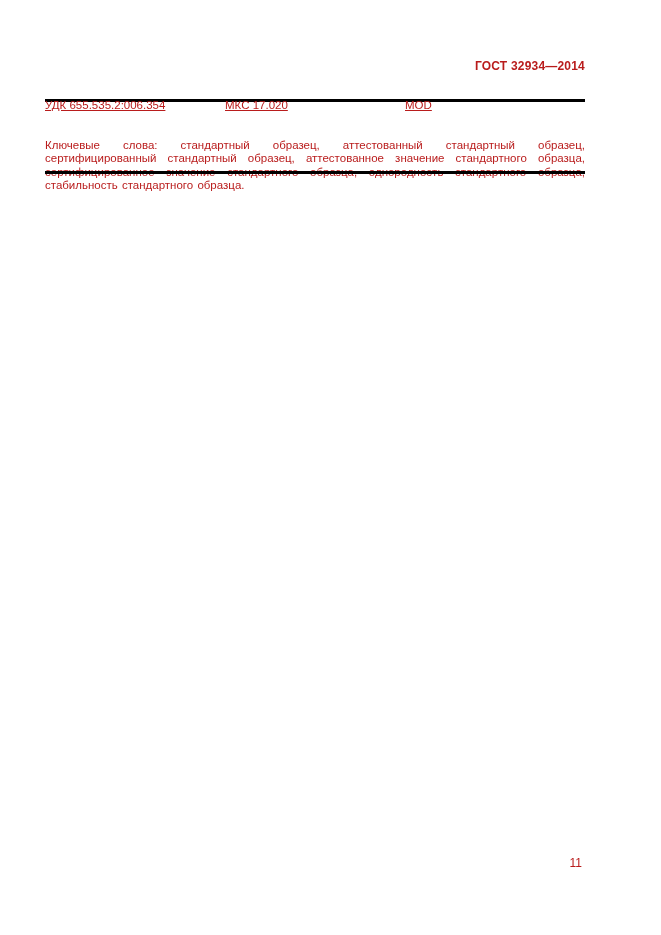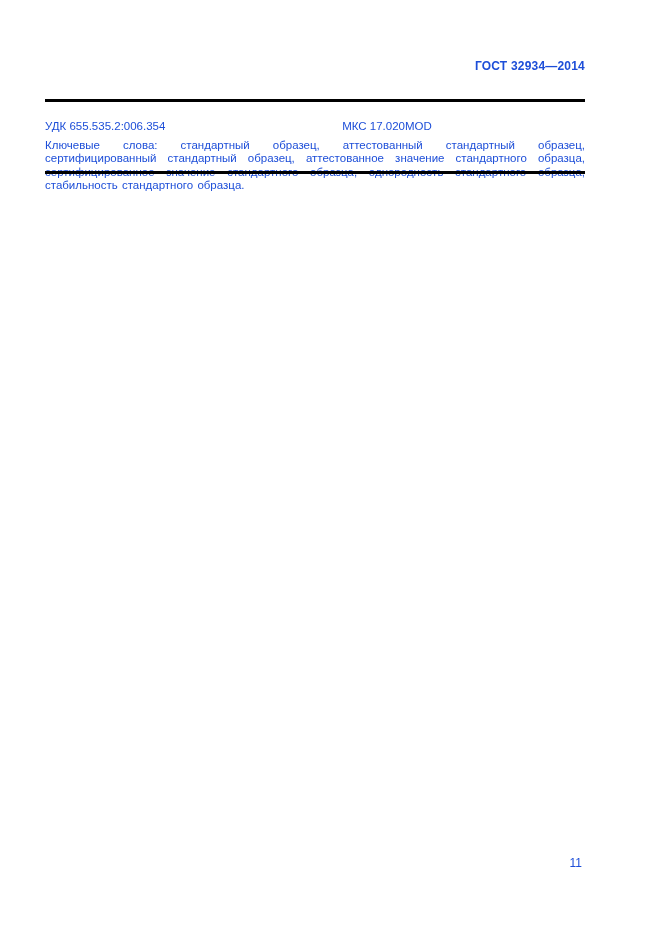--- a/index.html
+++ b/index.html
@@ -6,21 +6,21 @@
       margin: 0;
       padding: 0;
       background: #ffffff;
     }
     .page {
       position: relative;
       width: 661px;
       height: 935px;
       background: #ffffff;
       font-family: "Liberation Sans", sans-serif;
-      color: #1d4ed8;
+      color: #b91c1c;
       overflow: hidden;
     }
     .doc-number {
       position: absolute;
       top: 59px;
       left: 45px;
       right: 76px;
       text-align: right;
       font-size: 12px;
       font-weight: bold;
@@ -30,30 +30,31 @@
       position: absolute;
       left: 45px;
       right: 76px;
       height: 3px;
       background: #000000;
     }
     .rule-top { top: 99px; }
     .rule-bottom { top: 171px; }
     .meta-row {
       position: absolute;
-      top: 120px;
+      top: 99px;
       left: 45px;
       right: 76px;
       display: flex;
       align-items: baseline;
       font-size: 11.5px;
+      text-decoration: underline;
     }
     .meta-row .cell { flex: 1; }
     .meta-left  { text-align: left; }
-    .meta-center{ text-align: right; }
+    .meta-center{ text-align: left; }
     .meta-right { text-align: left; }
     .keywords {
       position: absolute;
       top: 127px;
       left: 45px;
       width: 540px;
       font-size: 11.5px;
       line-height: 13.5px;
       text-align: justify;
       word-spacing: 1px;

